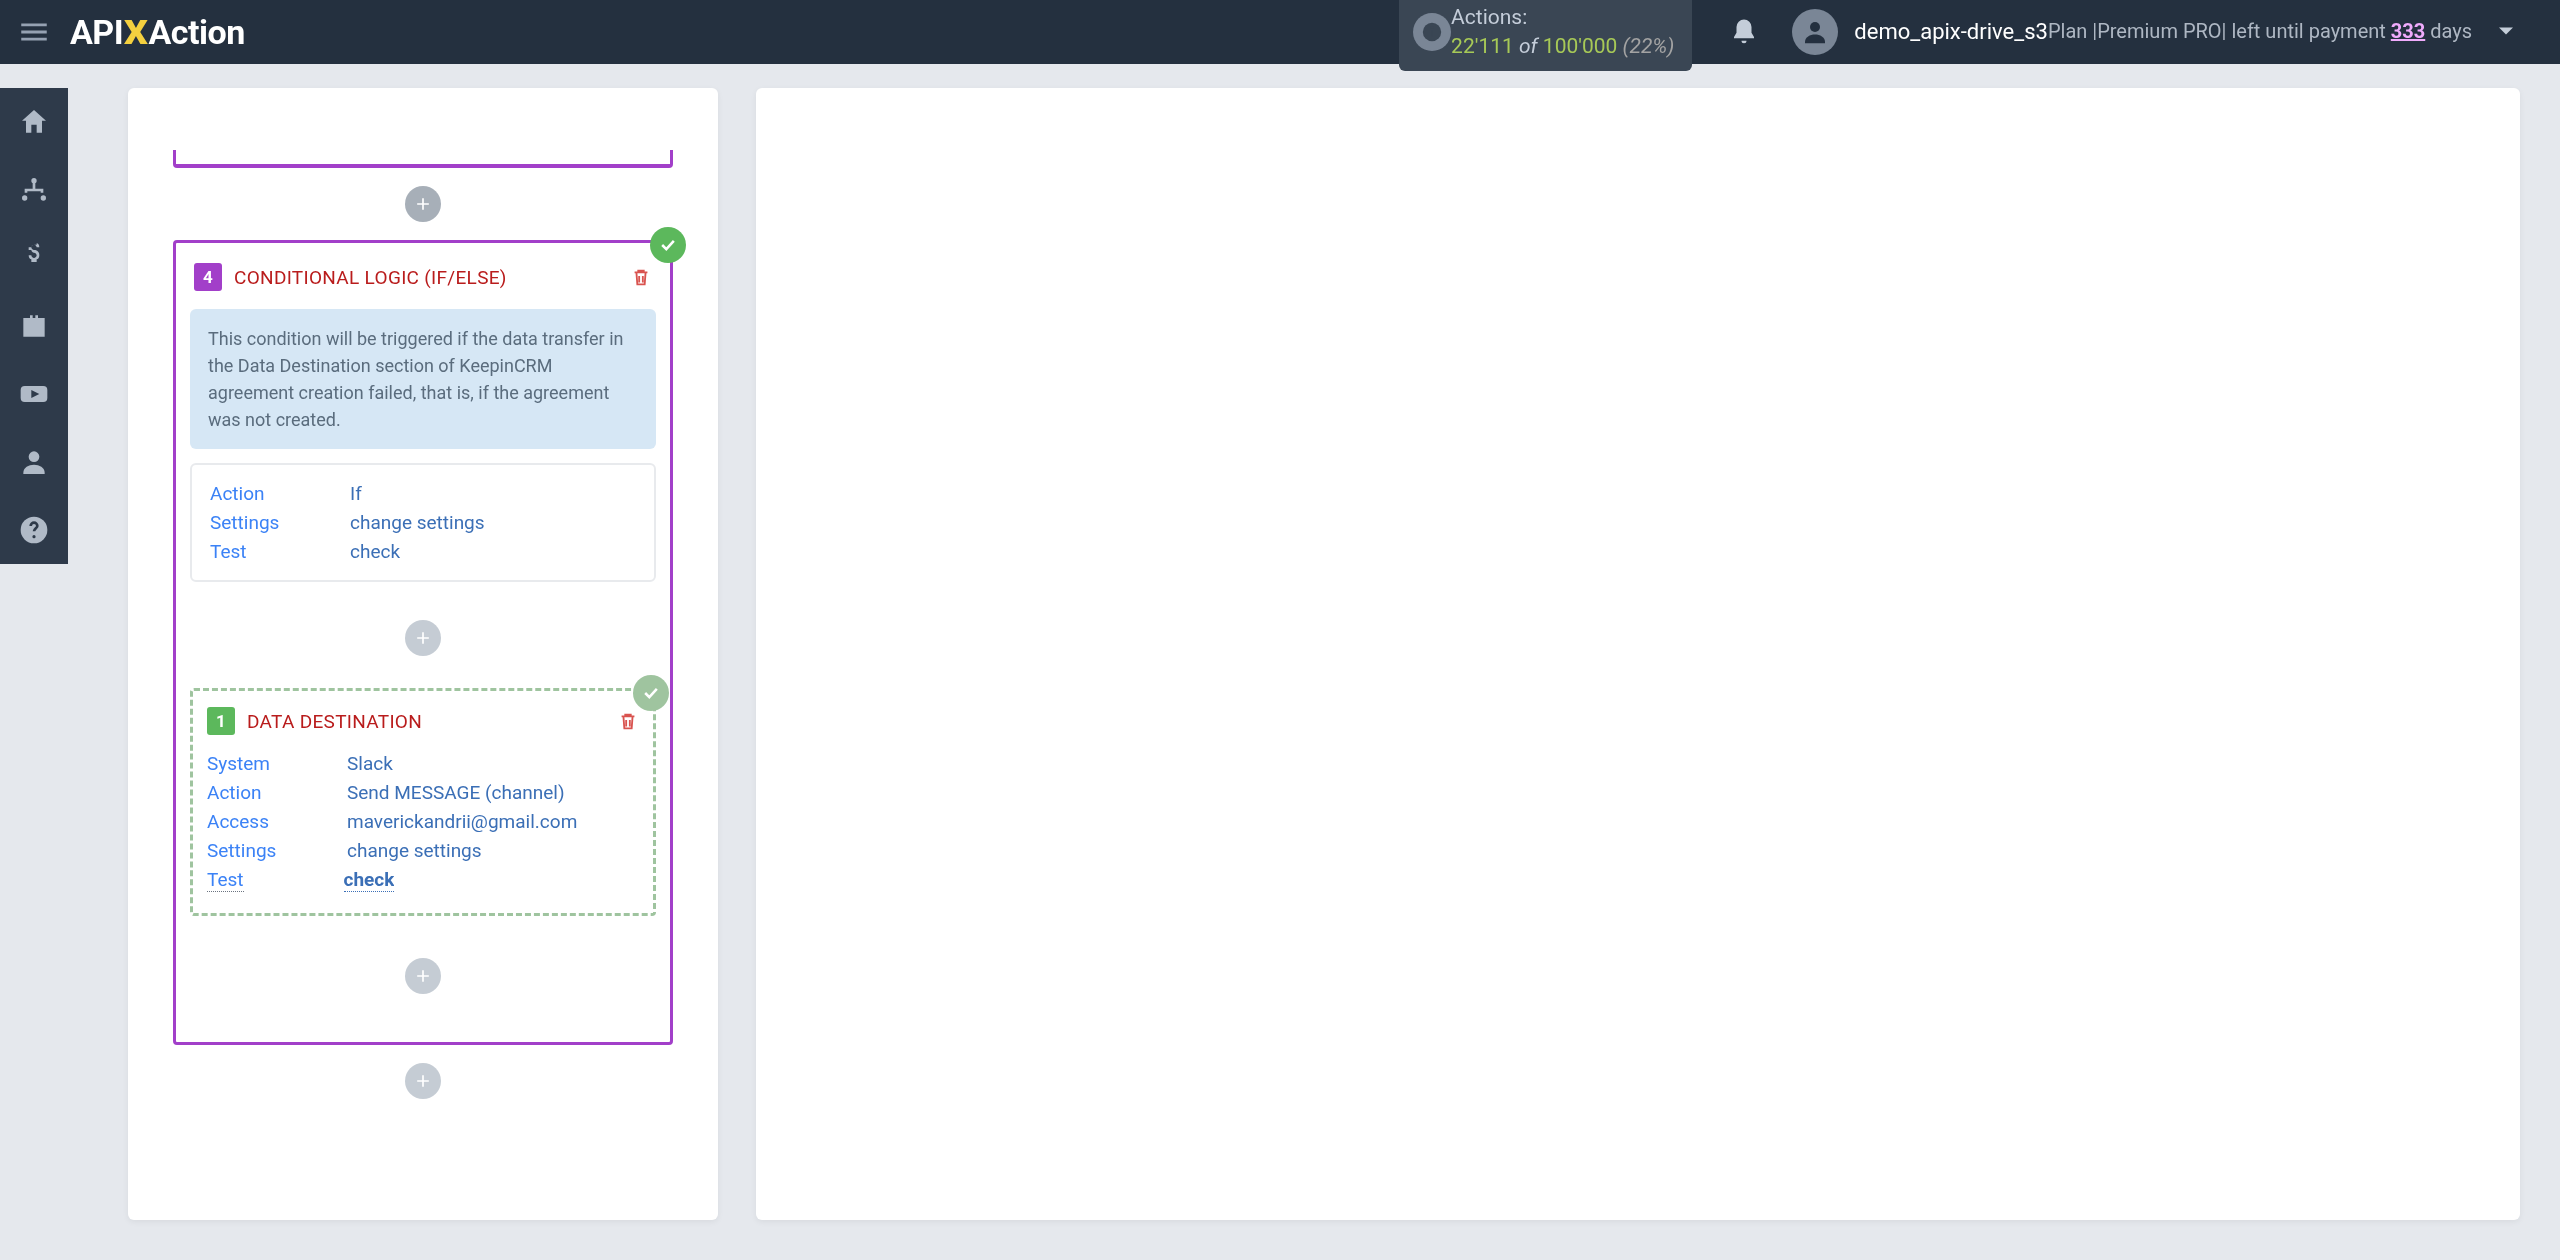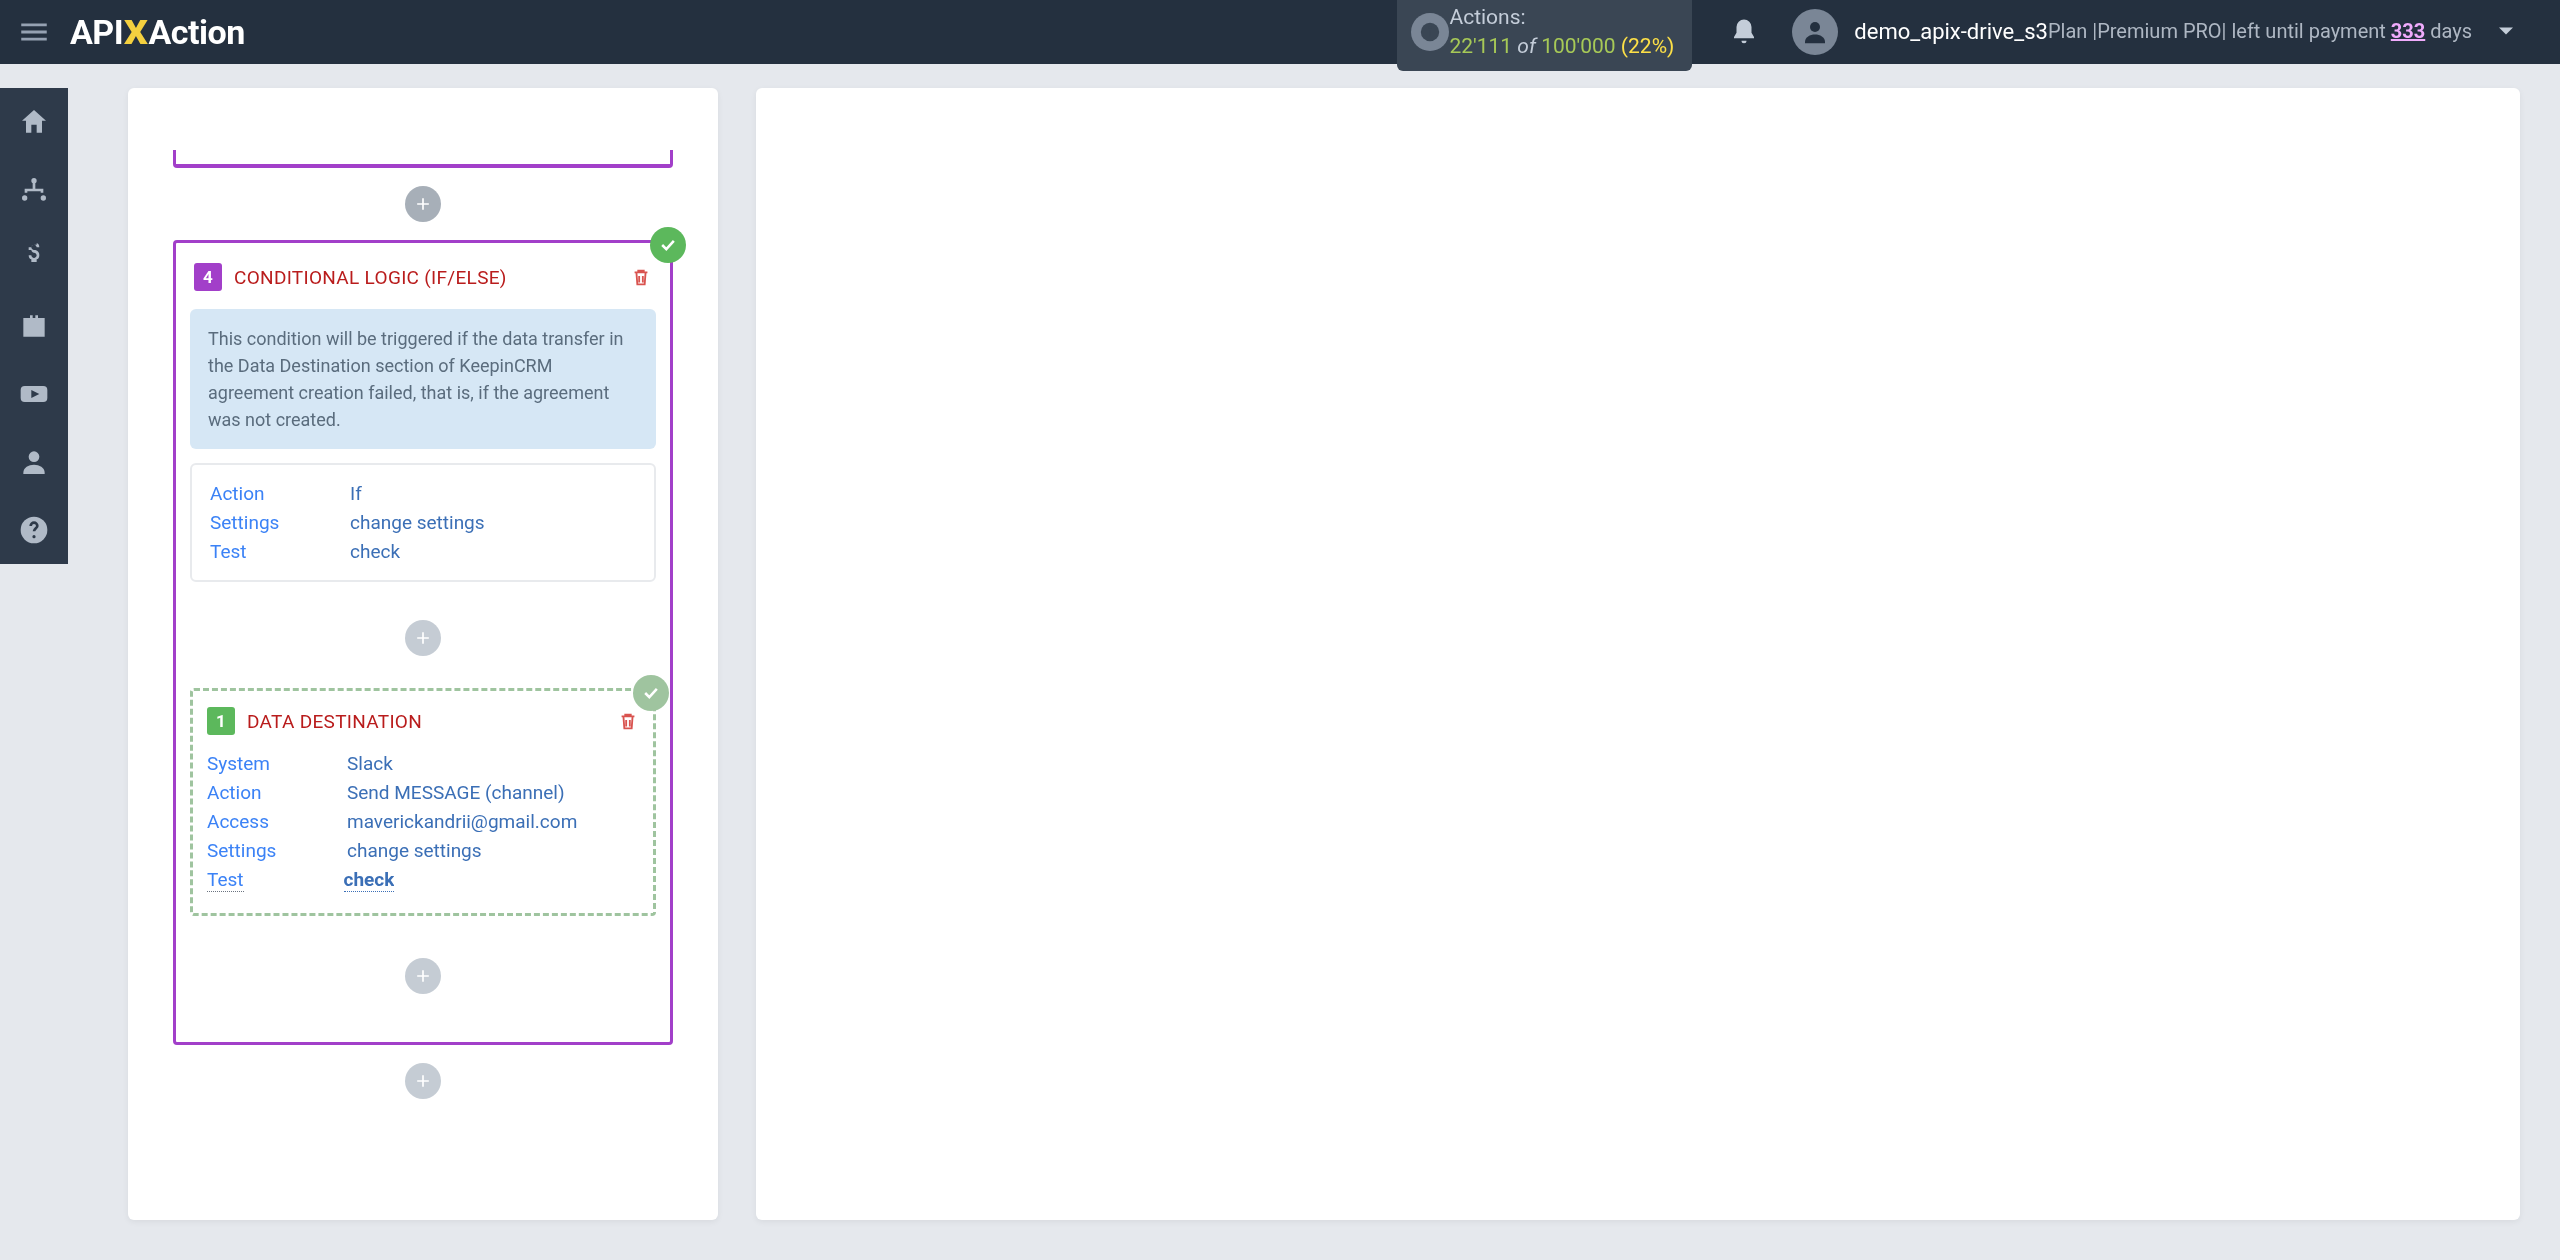--- a/index.html
+++ b/index.html
@@ -15,21 +15,21 @@
 
 .actions-box { background: #3a4654; border-radius: 6px; padding: 10px 18px 10px 14px; display: flex; align-items: center; margin-right: 30px; }
 .actions-box .info-icon { width: 38px; height: 38px; border-radius: 50%; background: #7a8696; display: flex; align-items: center; justify-content: center; }
 .actions-box .info-icon svg { width: 22px; height: 22px; fill: #3a4654; }
 .actions-text { display: flex; flex-direction: column; line-height: 1.4; }
 .actions-label { color: #c4cdd9; font-size: 21px; }
 .actions-values { font-size: 21px; }
 .actions-used { color: #a7c957; }
 .actions-of { color: #c4cdd9; font-style: italic; }
 .actions-total { color: #a7c957; }
-.actions-pct { color: #fde047; }
+.actions-pct { color: #a3a3a3; font-style: italic; }
 
 .bell { width: 44px; display: flex; align-items: center; justify-content: center; cursor: pointer; margin-right: 26px; }
 .bell svg { width: 30px; height: 30px; fill: #c4cdd9; }
 
 .user-block { display: flex; align-items: center; gap: 16px; margin-right: 20px; }
 .avatar { width: 46px; height: 46px; border-radius: 50%; background: #7a8696; display: flex; align-items: center; justify-content: center; }
 .avatar svg { width: 30px; height: 30px; fill: #24303f; }
 .user-info { display: flex; flex-direction: row; line-height: 1.4; }
 .user-name { color: #fff; font-size: 22px; }
 .user-plan { color: #aeb7c3; font-size: 20px; }

